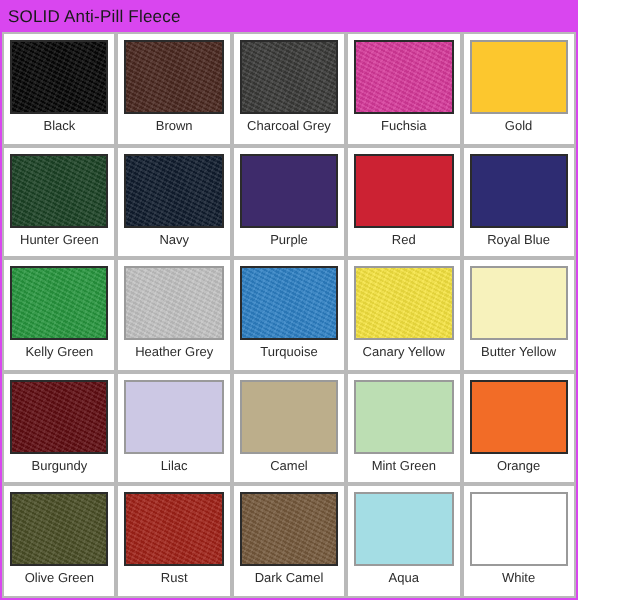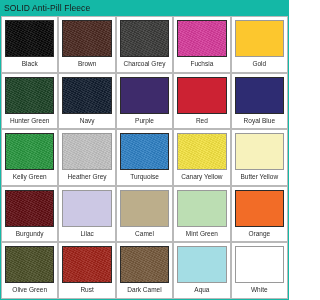--- a/index.html
+++ b/index.html
@@ -10,21 +10,21 @@
   body {
     width: 289px;
     height: 300px;
     overflow: hidden;
     font-family: "Liberation Sans", sans-serif;
   }
   .page {
     width: 289px;
     height: 300px;
     box-sizing: border-box;
-    background: #14b8a6;
+    background: #d946ef;
     position: relative;
   }
   .title {
     font-size: 8.5px;
     color: #1a1a1a;
     line-height: 13px;
     padding: 2px 0 1px 4px;
     letter-spacing: 0.1px;
     white-space: nowrap;
   }

